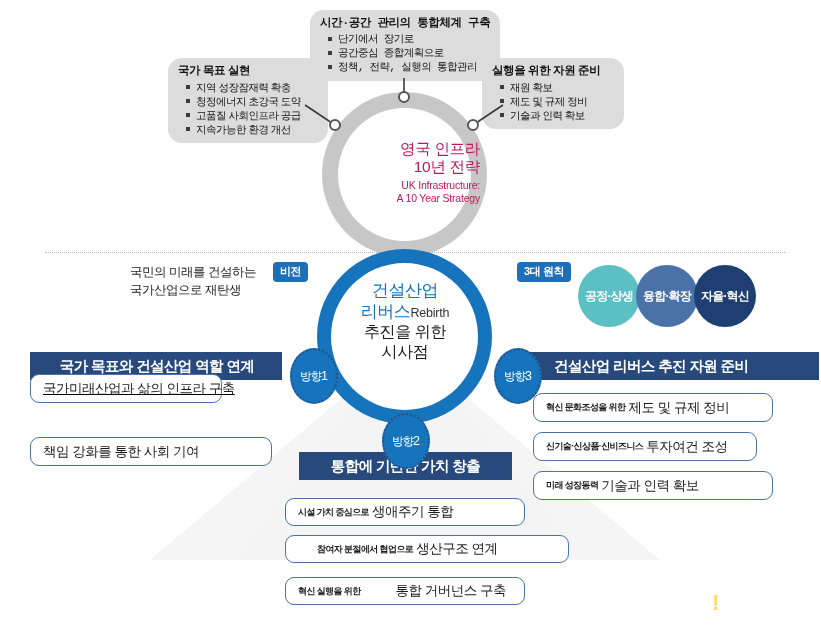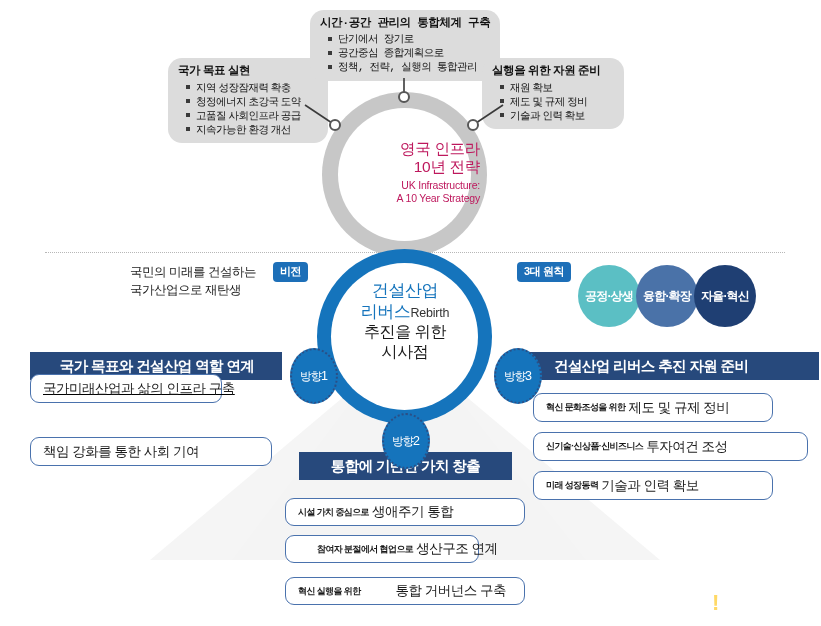--- a/index.html
+++ b/index.html
@@ -332,42 +332,42 @@
     <span class="dnum">2</span>
   </div>
   <div class="bar center" style="left:299px;top:452px;width:213px;height:28px;">
     <span>통합에 기반한 가치 창출</span>
   </div>
 
   <div class="sbox" style="left:285px;top:498px;width:240px;height:28px;">
     <span class="small">시설 가치 중심으로</span>
     <span class="big">생애주기 통합</span>
   </div>
-  <div class="sbox" style="left:285px;top:535px;width:194px;height:28px;padding-left:31px;">
+  <div class="sbox" style="left:285px;top:535px;width:284px;height:28px;padding-left:31px;">
     <span class="small">참여자 분절에서 협업으로</span>
     <span class="big">생산구조 연계</span>
   </div>
   <div class="sbox" style="left:285px;top:577px;width:240px;height:28px;gap:32px;">
     <span class="small">혁신 실행을 위한</span>
     <span class="big">통합 거버넌스 구축</span>
   </div>
 
   <div class="dir-badge" style="left:494px;top:348px;">
     <span class="dtxt">방향</span>
     <span class="dnum">3</span>
   </div>
   <div class="bar right" style="left:528px;top:352px;width:265px;height:28px;">
     <span>건설산업 리버스 추진 자원 준비</span>
   </div>
 
   <div class="sbox" style="left:533px;top:393px;width:240px;height:29px;">
     <span class="small">혁신 문화조성을 위한</span>
     <span class="big">제도 및 규제 정비</span>
   </div>
-  <div class="sbox" style="left:533px;top:432px;width:275px;height:29px;">
+  <div class="sbox" style="left:533px;top:432px;width:224px;height:29px;">
     <span class="small">신기술·신상품·신비즈니스</span>
     <span class="big">투자여건 조성</span>
   </div>
   <div class="sbox" style="left:533px;top:471px;width:240px;height:29px;">
     <span class="small">미래 성장동력</span>
     <span class="big">기술과 인력 확보</span>
   </div>
 
   <div class="bang" style="left:712px;top:592px;">!</div>
 

